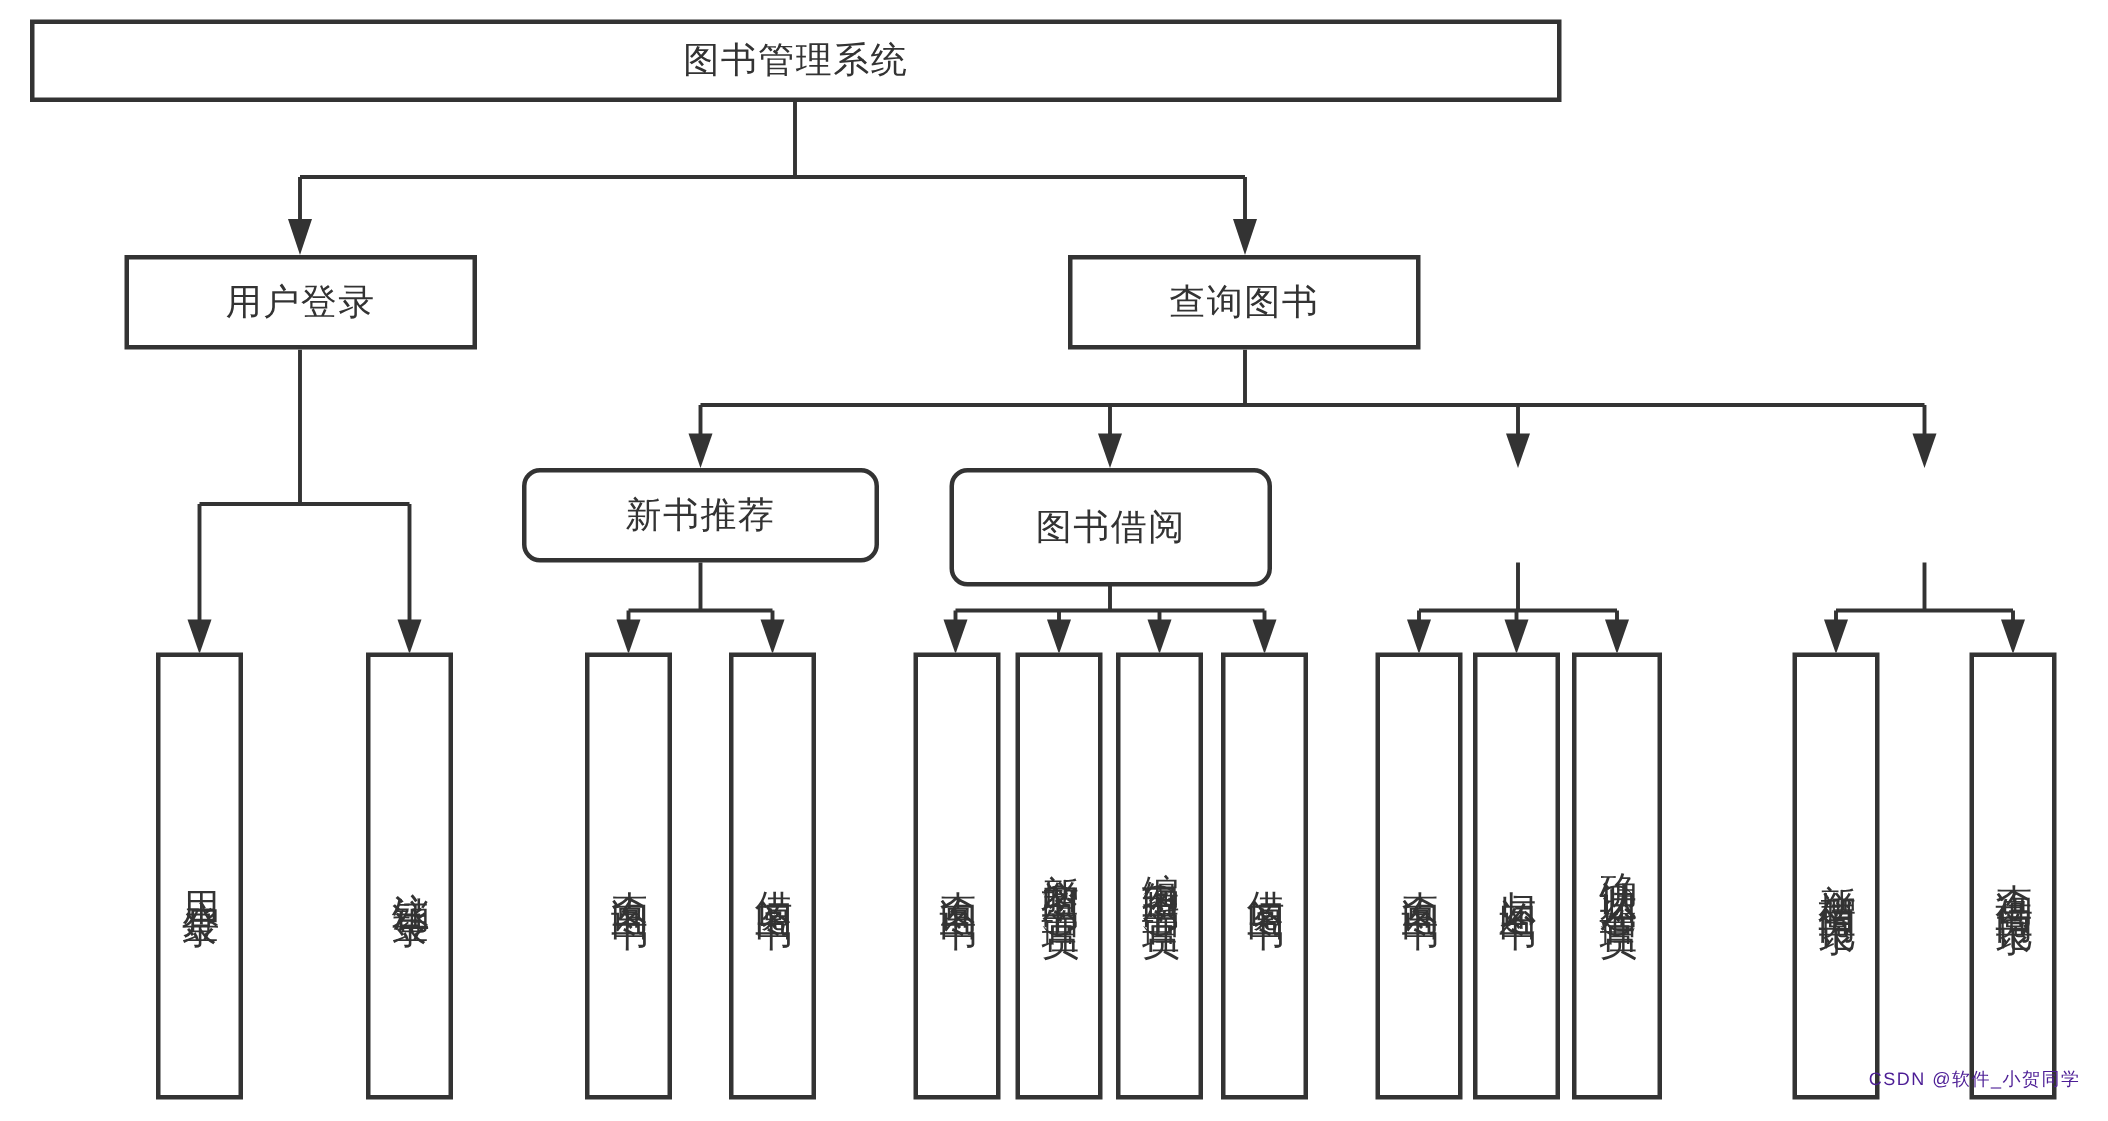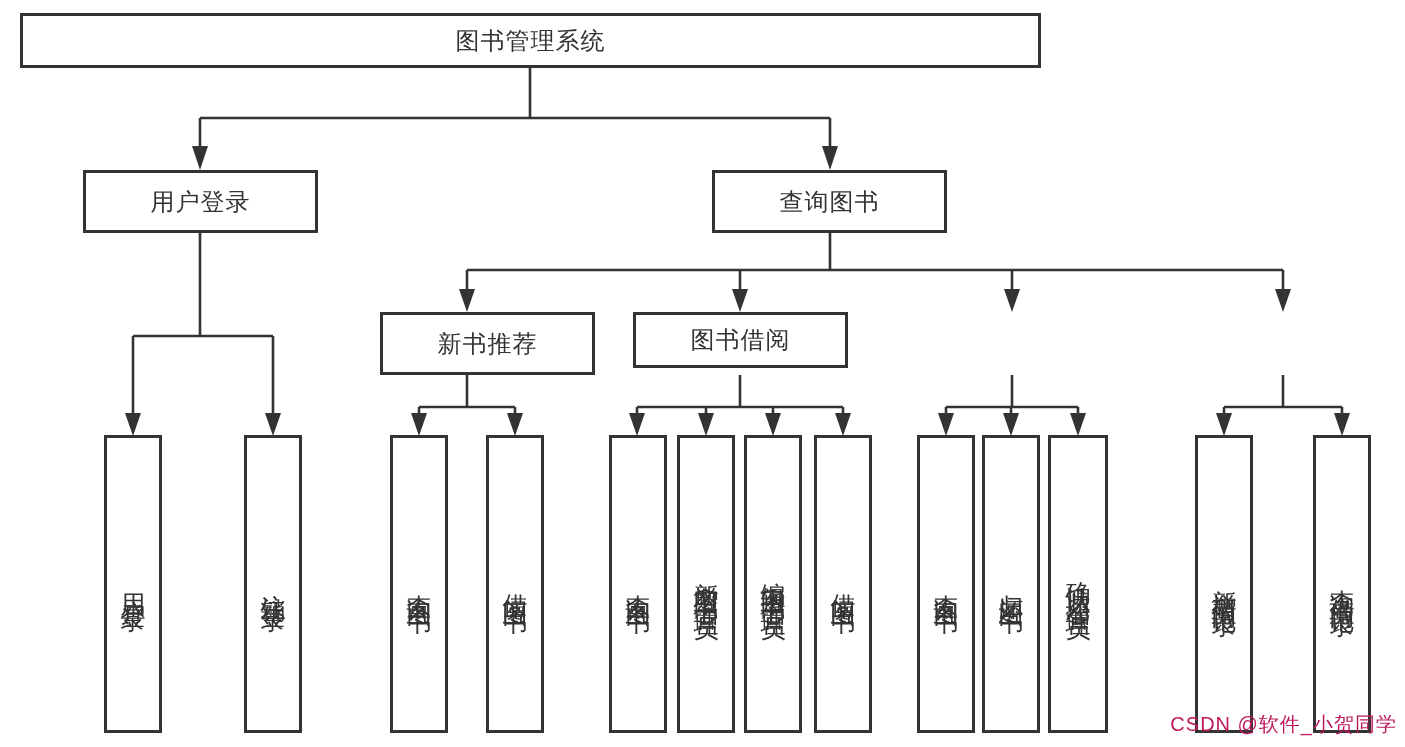--- a/index.html
+++ b/index.html
@@ -42,24 +42,24 @@
   }
   .vnode {
     font-size: 25px;
     writing-mode: vertical-rl;
     text-orientation: mixed;
     letter-spacing: 5px;
     white-space: nowrap;
   }
   .watermark {
     position: absolute;
-    right: 8px;
+    right: 18px;
     top: 711px;
-    font-size: 20px;
-    color: #be185d;
+    font-size: 12px;
+    color: #4c1d95;
     letter-spacing: 1px;
     z-index: 3;
     white-space: nowrap;
   }
 </style>
 </head>
 <body>
 
 <div id="stage">
 
@@ -119,22 +119,22 @@
       <polygon points="1216,413 1232,413 1224,436"></polygon>
       <polygon points="1334,413 1350,413 1342,436"></polygon>
     </g>
   </svg>
 
   <div class="node hnode" style="left:20px; top:13px; width:1021px; height:55px;">图书管理系统</div>
 
   <div class="node hnode" style="left:83px; top:170px; width:235px; height:63px;">用户登录</div>
   <div class="node hnode" style="left:712px; top:170px; width:235px; height:63px;">查询图书</div>
 
-  <div class="node hnode" style="left:380px; top:312px; width:215px; height:63px;">新书推荐</div>
-  <div class="node hnode" style="left:633px; top:312px; width:215px; height:56px;">图书借阅</div>
+  <div class="node hnode" style="left:348px; top:312px; width:238px; height:63px;border-radius:12px;">新书推荐</div>
+  <div class="node hnode" style="left:633px; top:312px; width:215px; height:79px;border-radius:12px;">图书借阅</div>
 
   <div class="node vnode" style="left:104px; top:435px; width:58px; height:298px;">用户登录</div>
   <div class="node vnode" style="left:244px; top:435px; width:58px; height:298px;">注销登录</div>
 
   <div class="node vnode" style="left:390px; top:435px; width:58px; height:298px;">查询图书</div>
   <div class="node vnode" style="left:486px; top:435px; width:58px; height:298px;">借阅图书</div>
 
   <div class="node vnode" style="left:609px; top:435px; width:58px; height:298px;">查询图书</div>
   <div class="node vnode" style="left:677px; top:435px; width:58px; height:298px;">新增图书（管理员）</div>
   <div class="node vnode" style="left:744px; top:435px; width:58px; height:298px;">编辑图书（管理员）</div>

